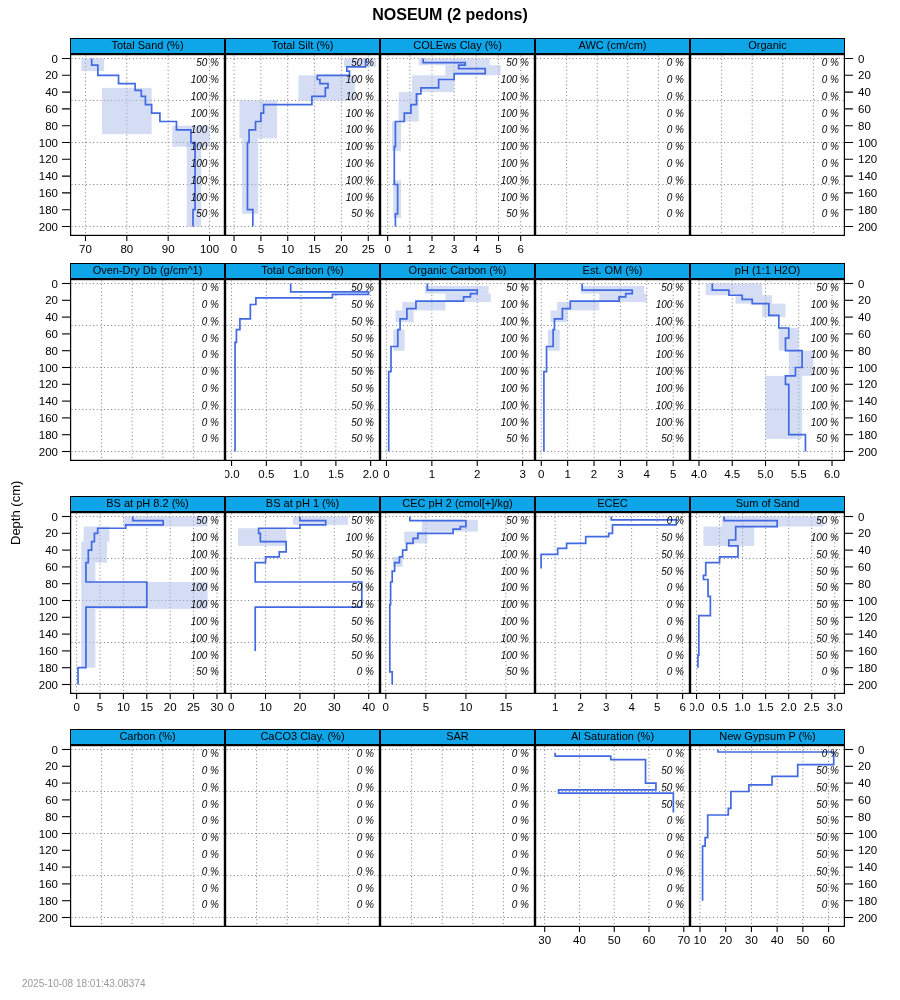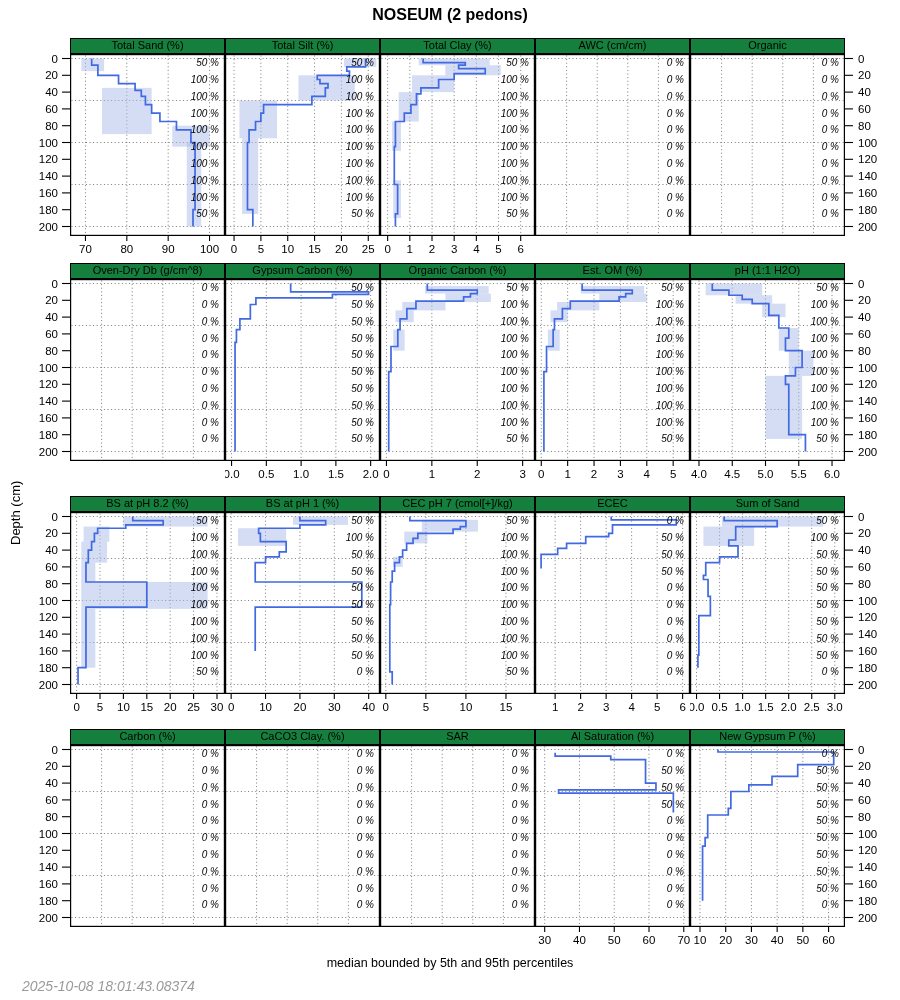--- a/index.html
+++ b/index.html
@@ -1,36 +1,35 @@
 <!DOCTYPE html>
 <html><head>
 <meta charset="utf-8">
 <style>
   html,body { margin:0; padding:0; background:#fff; }
   body { width:900px; height:1000px; font-family:"Liberation Sans", sans-serif; color:#000; }
-  #figure { position:relative; width:900px; height:1000px; overflow:hidden; }
+  #figure { position:relative; width:900px; height:1000px; overflow:hidden;border-radius:10px; }
   #main-title { position:absolute; top:6px; left:0; width:900px; text-align:center;
                 font-size:16px; font-weight:bold; }
   #footer-caption { position:absolute; top:956px; left:0; width:900px; text-align:center; font-size:12.5px; }
-  #timestamp { position:absolute; top:978px; left:22px; font-size:14px; font-style:italic; color:#9a9a9a; }
+  #timestamp { position:absolute; top:978px; left:22px; font-size:10px; color:#9a9a9a; }
   #y-axis-title { position:absolute; top:545px; left:8px; transform:rotate(-90deg);
                   transform-origin:left top; font-size:13px; white-space:nowrap; }
   .row { position:absolute; left:0; display:flex; }
   .panel { flex:none; width:155px; }
-  .strip { box-sizing:border-box; height:16px; background:#15803d; border:1.2px solid #000;
+  .strip { box-sizing:border-box; height:16px; background:#0ea5e9; border:1.2px solid #000;
            font-size:11px; line-height:13px; text-align:center; overflow:hidden; white-space:nowrap; }
   svg text { font-family:"Liberation Sans", sans-serif; }
 </style>
 </head>
 <body>
 
 <div id="figure">
   <div id="main-title">NOSEUM (2 pedons)</div>
   <div id="y-axis-title">Depth (cm)</div>
-  <div id="footer-caption">median bounded by 5th and 95th percentiles</div>
   <div id="timestamp">2025-10-08 18:01:43.08374</div>
 <div class="row" style="top: 38px;">
       <svg width="70" height="218">
         <line x1="62" x2="70" y1="20.5" y2="20.5" stroke="#000" stroke-width="1.1"></line>
         <text x="58" y="24.5" text-anchor="end" font-size="11.5">0</text>
         <line x1="62" x2="70" y1="37.3" y2="37.3" stroke="#000" stroke-width="1.1"></line>
         <text x="58" y="41.3" text-anchor="end" font-size="11.5">20</text>
         <line x1="62" x2="70" y1="54.1" y2="54.1" stroke="#000" stroke-width="1.1"></line>
         <text x="58" y="58.1" text-anchor="end" font-size="11.5">40</text>
         <line x1="62" x2="70" y1="70.9" y2="70.9" stroke="#000" stroke-width="1.1"></line>
@@ -121,21 +120,21 @@
           <text x="35.89473684210526" y="199" text-anchor="middle" font-size="11.5">5</text>
           <line x1="62.73684210526316" x2="62.73684210526316" y1="182" y2="187" stroke="#000" stroke-width="1.1"></line>
           <text x="62.73684210526316" y="199" text-anchor="middle" font-size="11.5">10</text>
           <line x1="89.57894736842105" x2="89.57894736842105" y1="182" y2="187" stroke="#000" stroke-width="1.1"></line>
           <text x="89.57894736842105" y="199" text-anchor="middle" font-size="11.5">15</text>
           <line x1="116.42105263157895" x2="116.42105263157895" y1="182" y2="187" stroke="#000" stroke-width="1.1"></line>
           <text x="116.42105263157895" y="199" text-anchor="middle" font-size="11.5">20</text>
           <line x1="143.26315789473685" x2="143.26315789473685" y1="182" y2="187" stroke="#000" stroke-width="1.1"></line>
           <text x="143.26315789473685" y="199" text-anchor="middle" font-size="11.5">25</text>
         </svg></div>
-      <div class="panel"><div class="strip">Total Clay (%)</div><svg width="155" height="202">
+      <div class="panel"><div class="strip">COLEws Clay (%)</div><svg width="155" height="202">
           <rect x="0" y="0" width="155" height="182" fill="#ffffff"></rect>
           <line x1="7.6521739130434785" x2="7.6521739130434785" y1="1.5" y2="180.5" stroke="#6b6b6b" stroke-width="0.9" stroke-dasharray="1 2.6"></line>
           <line x1="29.826086956521745" x2="29.826086956521745" y1="1.5" y2="180.5" stroke="#6b6b6b" stroke-width="0.9" stroke-dasharray="1 2.6"></line>
           <line x1="52" x2="52" y1="1.5" y2="180.5" stroke="#6b6b6b" stroke-width="0.9" stroke-dasharray="1 2.6"></line>
           <line x1="74.17391304347827" x2="74.17391304347827" y1="1.5" y2="180.5" stroke="#6b6b6b" stroke-width="0.9" stroke-dasharray="1 2.6"></line>
           <line x1="96.34782608695652" x2="96.34782608695652" y1="1.5" y2="180.5" stroke="#6b6b6b" stroke-width="0.9" stroke-dasharray="1 2.6"></line>
           <line x1="118.5217391304348" x2="118.5217391304348" y1="1.5" y2="180.5" stroke="#6b6b6b" stroke-width="0.9" stroke-dasharray="1 2.6"></line>
           <line x1="140.69565217391306" x2="140.69565217391306" y1="1.5" y2="180.5" stroke="#6b6b6b" stroke-width="0.9" stroke-dasharray="1 2.6"></line>
           <line x1="1.5" x2="153.5" y1="4.5" y2="4.5" stroke="#6b6b6b" stroke-width="0.9" stroke-dasharray="1 2.6"></line>
           <line x1="1.5" x2="153.5" y1="46.5" y2="46.5" stroke="#6b6b6b" stroke-width="0.9" stroke-dasharray="1 2.6"></line>
@@ -264,21 +263,21 @@
         <text x="58" y="125.3" text-anchor="end" font-size="11.5">120</text>
         <line x1="62" x2="70" y1="138.1" y2="138.1" stroke="#000" stroke-width="1.1"></line>
         <text x="58" y="142.1" text-anchor="end" font-size="11.5">140</text>
         <line x1="62" x2="70" y1="154.9" y2="154.9" stroke="#000" stroke-width="1.1"></line>
         <text x="58" y="158.9" text-anchor="end" font-size="11.5">160</text>
         <line x1="62" x2="70" y1="171.7" y2="171.7" stroke="#000" stroke-width="1.1"></line>
         <text x="58" y="175.7" text-anchor="end" font-size="11.5">180</text>
         <line x1="62" x2="70" y1="188.5" y2="188.5" stroke="#000" stroke-width="1.1"></line>
         <text x="58" y="192.5" text-anchor="end" font-size="11.5">200</text>
       </svg>
-      <div class="panel"><div class="strip">Oven-Dry Db (g/cm^8)</div><svg width="155" height="202">
+      <div class="panel"><div class="strip">Oven-Dry Db (g/cm^1)</div><svg width="155" height="202">
           <rect x="0" y="0" width="155" height="182" fill="#ffffff"></rect>
           <line x1="31.6" x2="31.6" y1="1.5" y2="180.5" stroke="#6b6b6b" stroke-width="0.9" stroke-dasharray="1 2.6"></line>
           <line x1="62.2" x2="62.2" y1="1.5" y2="180.5" stroke="#6b6b6b" stroke-width="0.9" stroke-dasharray="1 2.6"></line>
           <line x1="92.8" x2="92.8" y1="1.5" y2="180.5" stroke="#6b6b6b" stroke-width="0.9" stroke-dasharray="1 2.6"></line>
           <line x1="123.4" x2="123.4" y1="1.5" y2="180.5" stroke="#6b6b6b" stroke-width="0.9" stroke-dasharray="1 2.6"></line>
           <line x1="1.5" x2="153.5" y1="4.5" y2="4.5" stroke="#6b6b6b" stroke-width="0.9" stroke-dasharray="1 2.6"></line>
           <line x1="1.5" x2="153.5" y1="46.5" y2="46.5" stroke="#6b6b6b" stroke-width="0.9" stroke-dasharray="1 2.6"></line>
           <line x1="1.5" x2="153.5" y1="88.5" y2="88.5" stroke="#6b6b6b" stroke-width="0.9" stroke-dasharray="1 2.6"></line>
           <line x1="1.5" x2="153.5" y1="130.5" y2="130.5" stroke="#6b6b6b" stroke-width="0.9" stroke-dasharray="1 2.6"></line>
           <line x1="1.5" x2="153.5" y1="172.5" y2="172.5" stroke="#6b6b6b" stroke-width="0.9" stroke-dasharray="1 2.6"></line>
@@ -287,21 +286,21 @@
           <text x="149" y="45.8" text-anchor="end" font-size="10" font-style="italic">0 %</text>
           <text x="149" y="62.6" text-anchor="end" font-size="10" font-style="italic">0 %</text>
           <text x="149" y="79.39999999999999" text-anchor="end" font-size="10" font-style="italic">0 %</text>
           <text x="149" y="96.2" text-anchor="end" font-size="10" font-style="italic">0 %</text>
           <text x="149" y="113" text-anchor="end" font-size="10" font-style="italic">0 %</text>
           <text x="149" y="129.8" text-anchor="end" font-size="10" font-style="italic">0 %</text>
           <text x="149" y="146.6" text-anchor="end" font-size="10" font-style="italic">0 %</text>
           <text x="149" y="163.4" text-anchor="end" font-size="10" font-style="italic">0 %</text>
           <rect x="0.6" y="0.6" width="153.8" height="180.8" fill="none" stroke="#000" stroke-width="1.2"></rect>
         </svg></div>
-      <div class="panel"><div class="strip">Gypsum Carbon (%)</div><svg width="155" height="202">
+      <div class="panel"><div class="strip">Total Carbon (%)</div><svg width="155" height="202">
           <rect x="0" y="0" width="155" height="182" fill="#ffffff"></rect>
           <line x1="6.5636363636363635" x2="6.5636363636363635" y1="1.5" y2="180.5" stroke="#6b6b6b" stroke-width="0.9" stroke-dasharray="1 2.6"></line>
           <line x1="41.336363636363636" x2="41.336363636363636" y1="1.5" y2="180.5" stroke="#6b6b6b" stroke-width="0.9" stroke-dasharray="1 2.6"></line>
           <line x1="76.10909090909091" x2="76.10909090909091" y1="1.5" y2="180.5" stroke="#6b6b6b" stroke-width="0.9" stroke-dasharray="1 2.6"></line>
           <line x1="110.88181818181818" x2="110.88181818181818" y1="1.5" y2="180.5" stroke="#6b6b6b" stroke-width="0.9" stroke-dasharray="1 2.6"></line>
           <line x1="145.65454545454546" x2="145.65454545454546" y1="1.5" y2="180.5" stroke="#6b6b6b" stroke-width="0.9" stroke-dasharray="1 2.6"></line>
           <line x1="1.5" x2="153.5" y1="4.5" y2="4.5" stroke="#6b6b6b" stroke-width="0.9" stroke-dasharray="1 2.6"></line>
           <line x1="1.5" x2="153.5" y1="46.5" y2="46.5" stroke="#6b6b6b" stroke-width="0.9" stroke-dasharray="1 2.6"></line>
           <line x1="1.5" x2="153.5" y1="88.5" y2="88.5" stroke="#6b6b6b" stroke-width="0.9" stroke-dasharray="1 2.6"></line>
           <line x1="1.5" x2="153.5" y1="130.5" y2="130.5" stroke="#6b6b6b" stroke-width="0.9" stroke-dasharray="1 2.6"></line>
@@ -577,21 +576,21 @@
           <text x="6.157303370786517" y="199" text-anchor="middle" font-size="11.5">0</text>
           <line x1="40.539325842696634" x2="40.539325842696634" y1="182" y2="187" stroke="#000" stroke-width="1.1"></line>
           <text x="40.539325842696634" y="199" text-anchor="middle" font-size="11.5">10</text>
           <line x1="74.92134831460675" x2="74.92134831460675" y1="182" y2="187" stroke="#000" stroke-width="1.1"></line>
           <text x="74.92134831460675" y="199" text-anchor="middle" font-size="11.5">20</text>
           <line x1="109.30337078651685" x2="109.30337078651685" y1="182" y2="187" stroke="#000" stroke-width="1.1"></line>
           <text x="109.30337078651685" y="199" text-anchor="middle" font-size="11.5">30</text>
           <line x1="143.68539325842696" x2="143.68539325842696" y1="182" y2="187" stroke="#000" stroke-width="1.1"></line>
           <text x="143.68539325842696" y="199" text-anchor="middle" font-size="11.5">40</text>
         </svg></div>
-      <div class="panel"><div class="strip">CEC pH 7 (cmol[+]/kg)</div><svg width="155" height="202">
+      <div class="panel"><div class="strip">CEC pH 2 (cmol[+]/kg)</div><svg width="155" height="202">
           <rect x="0" y="0" width="155" height="182" fill="#ffffff"></rect>
           <line x1="5.806282722513089" x2="5.806282722513089" y1="1.5" y2="180.5" stroke="#6b6b6b" stroke-width="0.9" stroke-dasharray="1 2.6"></line>
           <line x1="45.858638743455494" x2="45.858638743455494" y1="1.5" y2="180.5" stroke="#6b6b6b" stroke-width="0.9" stroke-dasharray="1 2.6"></line>
           <line x1="85.9109947643979" x2="85.9109947643979" y1="1.5" y2="180.5" stroke="#6b6b6b" stroke-width="0.9" stroke-dasharray="1 2.6"></line>
           <line x1="125.96335078534031" x2="125.96335078534031" y1="1.5" y2="180.5" stroke="#6b6b6b" stroke-width="0.9" stroke-dasharray="1 2.6"></line>
           <line x1="1.5" x2="153.5" y1="4.5" y2="4.5" stroke="#6b6b6b" stroke-width="0.9" stroke-dasharray="1 2.6"></line>
           <line x1="1.5" x2="153.5" y1="46.5" y2="46.5" stroke="#6b6b6b" stroke-width="0.9" stroke-dasharray="1 2.6"></line>
           <line x1="1.5" x2="153.5" y1="88.5" y2="88.5" stroke="#6b6b6b" stroke-width="0.9" stroke-dasharray="1 2.6"></line>
           <line x1="1.5" x2="153.5" y1="130.5" y2="130.5" stroke="#6b6b6b" stroke-width="0.9" stroke-dasharray="1 2.6"></line>
           <line x1="1.5" x2="153.5" y1="172.5" y2="172.5" stroke="#6b6b6b" stroke-width="0.9" stroke-dasharray="1 2.6"></line>

